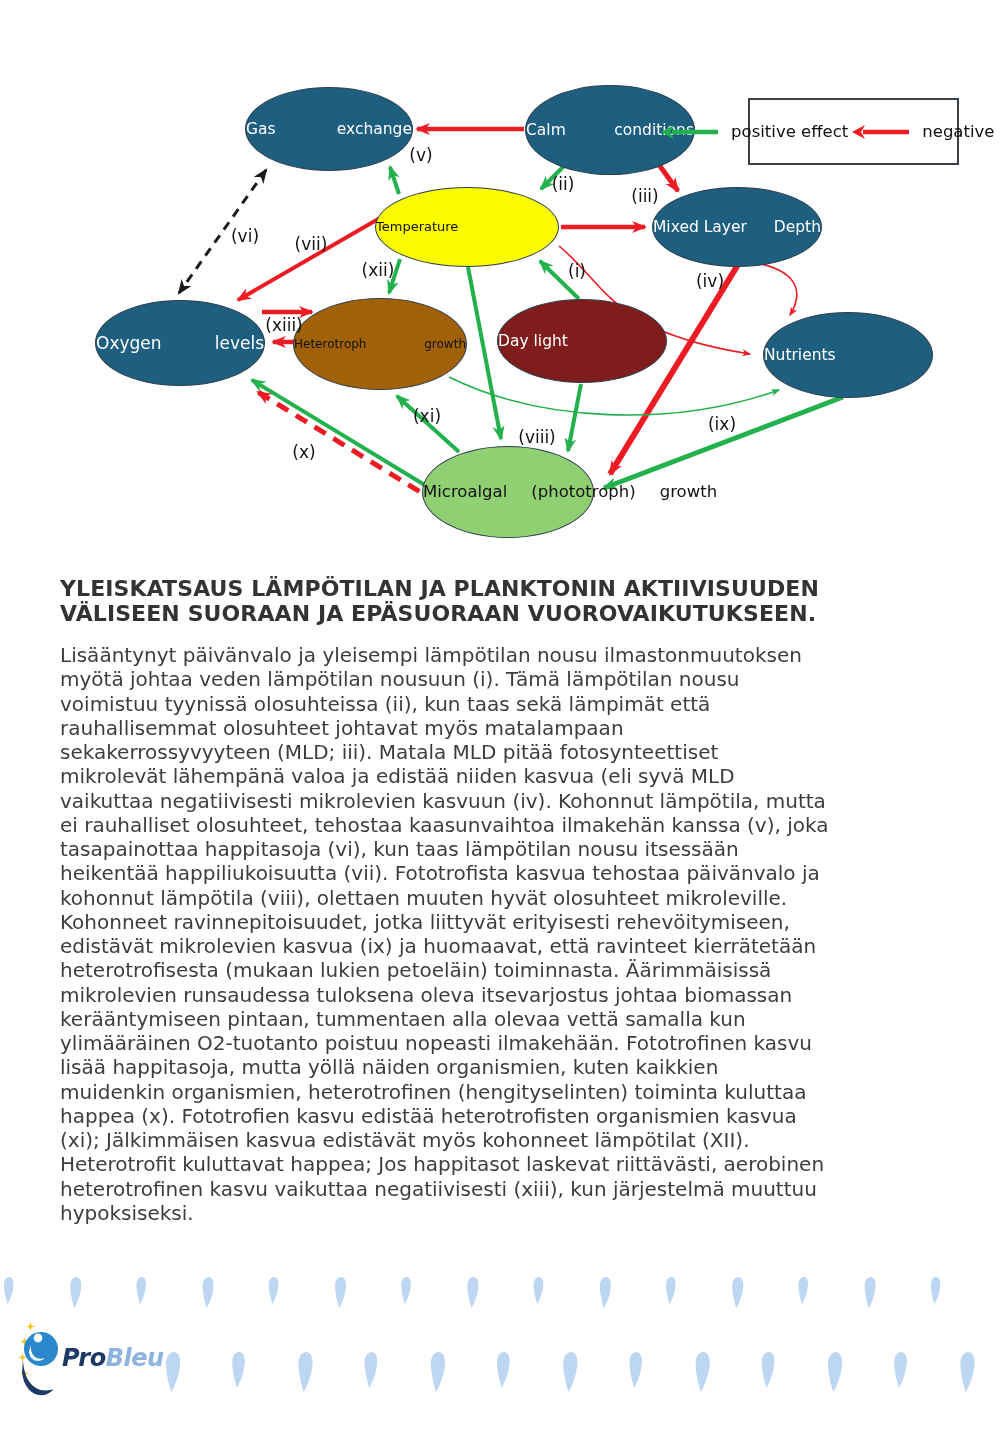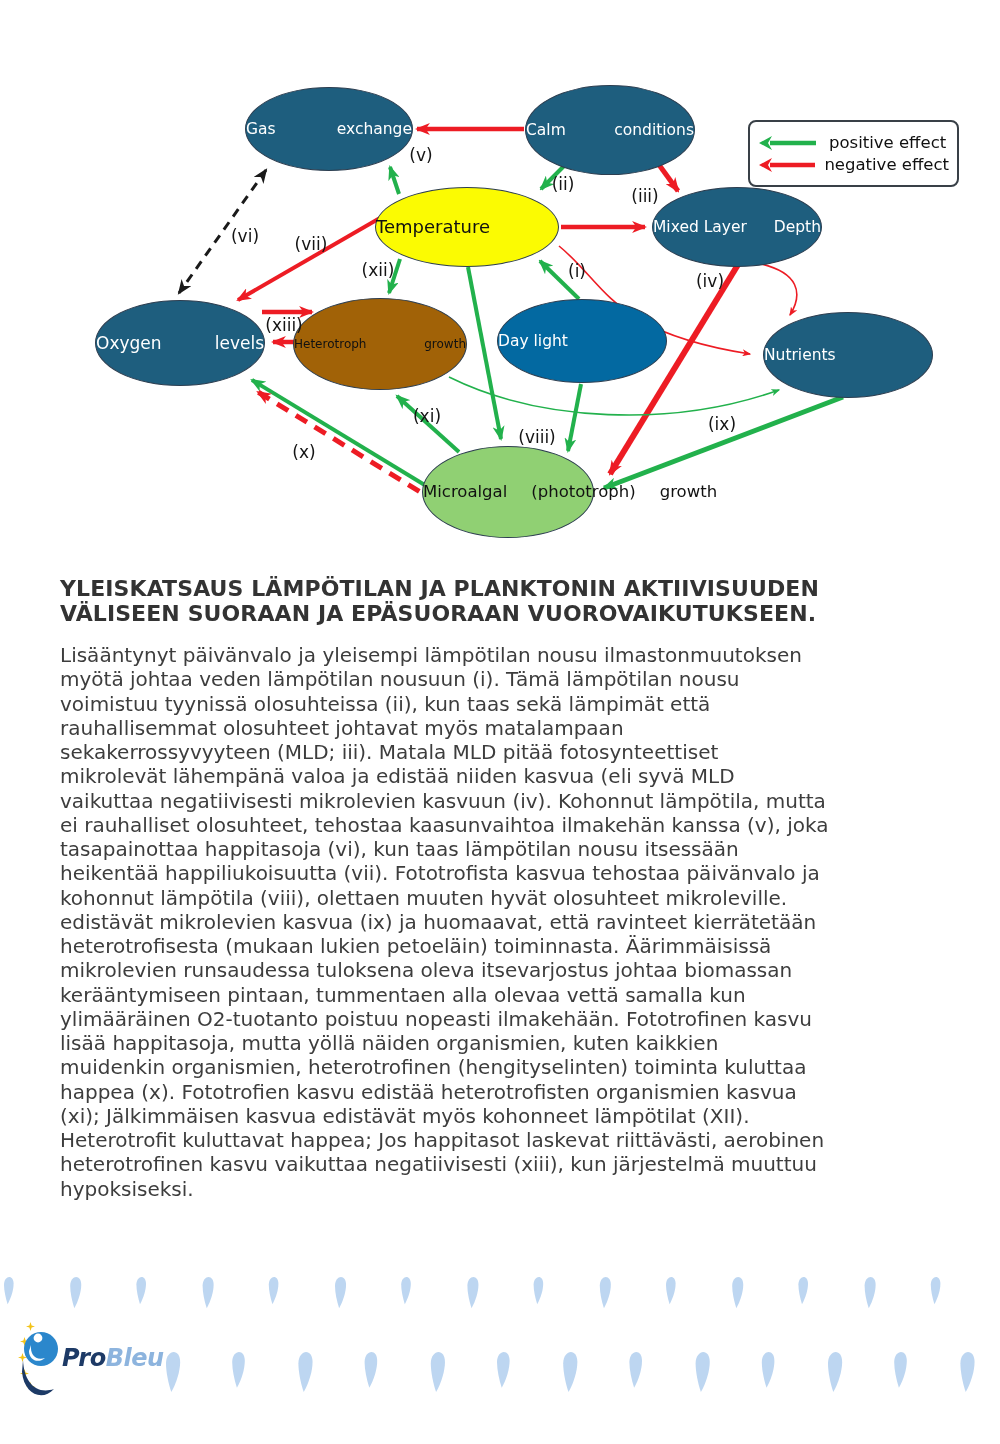--- a/index.html
+++ b/index.html
@@ -5,22 +5,22 @@
   html,body{margin:0;padding:0}
   body{width:1000px;height:1444px;background:#ffffff;position:relative;overflow:hidden;
        font-family:"DejaVu Sans",sans-serif;}
   #diagram{position:absolute;left:0;top:0;width:1000px;height:570px;}
   #arrow-svg{position:absolute;left:0;top:0;width:1000px;height:570px;}
   .node{position:absolute;border-radius:50%;border:1.7px solid #2d3e50;display:flex;
         align-items:center;justify-content:space-between;text-align:center;
         line-height:1.22;box-sizing:border-box;}
   .elabel{position:absolute;transform:translate(-50%,-50%);font-size:17px;color:#141414;white-space:nowrap;}
   .legend{position:absolute;left:748px;top:98px;width:211px;height:67px;background:#fff;
-          border:2.5px solid #394047;border-radius:8px;box-sizing:border-box;display:flex;
-          flex-direction:column;justify-content:center;gap:3px;padding:4px 8px;margin-top:22px;}
+          border:2.5px solid #394047;border-radius:0;box-sizing:border-box;display:flex;
+          justify-content:center;gap:3px;padding:4px 8px;}
   .leg-row{display:flex;align-items:center;gap:9px;}
   .leg-label{font-size:16.5px;color:#101010;white-space:nowrap;}
   .article{position:absolute;left:60px;top:576px;width:905px;}
   .hl{font-size:22px;font-weight:bold;color:#333333;line-height:25px;white-space:nowrap;letter-spacing:0.1px;}
   #body-lines{margin-top:17px;}
   .bl{font-size:20px;color:#3d3d3d;line-height:24.25px;height:24.25px;white-space:nowrap;}
   #footer{position:absolute;left:0;top:1260px;width:1000px;height:184px;font-style:italic;}
   #drops-svg{position:absolute;left:0;top:0;width:1000px;height:184px;}
   #logo{position:absolute;left:16px;top:58px;width:230px;height:90px;}
   #logo-text{position:absolute;left:46px;top:26px;font-size:24px;font-weight:bold;letter-spacing:-0.5px;}
@@ -76,36 +76,36 @@
       </svg>
     <div id="nodes">
         <div class="node" style="left: 245px; top: 87px; width: 168px; height: 84px; background: rgb(30, 94, 126); color: rgb(255, 255, 255); font-size: 15.5px; border-color: rgb(45, 62, 80);">
           <div>Gas</div>
           <div>exchange</div>
         </div>
         <div class="node" style="left: 525px; top: 85px; width: 170px; height: 90px; background: rgb(30, 94, 126); color: rgb(255, 255, 255); font-size: 15.5px; border-color: rgb(45, 62, 80);">
           <div>Calm</div>
           <div>conditions</div>
         </div>
-        <div class="node" style="left: 375px; top: 187px; width: 184px; height: 80px; background: rgb(251, 251, 2); color: rgb(17, 17, 17); font-size: 18px; border-color: rgb(45, 62, 80);">
+        <div class="node" style="left: 375px; top: 187px; width: 184px; height: 80px; background: rgb(251, 251, 2); color: rgb(17, 17, 17); font-size: 13px; border-color: rgb(45, 62, 80);">
           <div>Temperature</div>
         </div>
         <div class="node" style="left: 652px; top: 187px; width: 170px; height: 80px; background: rgb(30, 94, 126); color: rgb(255, 255, 255); font-size: 15.5px; border-color: rgb(45, 62, 80);">
           <div>Mixed Layer</div>
           <div>Depth</div>
         </div>
         <div class="node" style="left: 95px; top: 300px; width: 170px; height: 86px; background: rgb(30, 94, 126); color: rgb(255, 255, 255); font-size: 17px; border-color: rgb(45, 62, 80);">
           <div>Oxygen</div>
           <div>levels</div>
         </div>
         <div class="node" style="left: 293px; top: 298px; width: 174px; height: 92px; background: #a16207; color: rgb(17, 17, 17); font-size: 12px; border-color: rgb(45, 62, 80);">
           <div>Heterotroph</div>
           <div>growth</div>
         </div>
-        <div class="node" style="left: 497px; top: 299px; width: 170px; height: 84px; background: #0369a1; color: rgb(255, 255, 255); font-size: 15.5px; border-color: rgb(45, 62, 80);">
+        <div class="node" style="left: 497px; top: 299px; width: 170px; height: 84px; background: #7f1d1d; color: rgb(255, 255, 255); font-size: 15.5px; border-color: rgb(45, 62, 80);">
           <div>Day light</div>
         </div>
         <div class="node" style="left: 763px; top: 312px; width: 170px; height: 86px; background: rgb(30, 94, 126); color: rgb(255, 255, 255); font-size: 15.5px; border-color: rgb(45, 62, 80);">
           <div>Nutrients</div>
         </div>
         <div class="node" style="left: 422px; top: 446px; width: 172px; height: 92px; background: rgb(144, 208, 115); color: rgb(17, 17, 17); font-size: 16.5px; border-color: rgb(45, 62, 80); gap: 24px;">
           <div>Microalgal</div>
           <div>(phototroph)</div>
           <div>growth</div>
         </div>
@@ -154,20 +154,21 @@
         <div class="bl">myötä johtaa veden lämpötilan nousuun (i). Tämä lämpötilan nousu</div>
         <div class="bl">voimistuu tyynissä olosuhteissa (ii), kun taas sekä lämpimät että</div>
         <div class="bl">rauhallisemmat olosuhteet johtavat myös matalampaan</div>
         <div class="bl">sekakerrossyvyyteen (MLD; iii). Matala MLD pitää fotosynteettiset</div>
         <div class="bl">mikrolevät lähempänä valoa ja edistää niiden kasvua (eli syvä MLD</div>
         <div class="bl">vaikuttaa negatiivisesti mikrolevien kasvuun (iv). Kohonnut lämpötila, mutta</div>
         <div class="bl">ei rauhalliset olosuhteet, tehostaa kaasunvaihtoa ilmakehän kanssa (v), joka</div>
         <div class="bl">tasapainottaa happitasoja (vi), kun taas lämpötilan nousu itsessään</div>
         <div class="bl">heikentää happiliukoisuutta (vii). Fototrofista kasvua tehostaa päivänvalo ja</div>
         <div class="bl">kohonnut lämpötila (viii), olettaen muuten hyvät olosuhteet mikroleville.</div>
+        <div class="bl">Kohonneet ravinnepitoisuudet, jotka liittyvät erityisesti rehevöitymiseen,</div>
         <div class="bl">edistävät mikrolevien kasvua (ix) ja huomaavat, että ravinteet kierrätetään</div>
         <div class="bl">heterotrofisesta (mukaan lukien petoeläin) toiminnasta. Äärimmäisissä</div>
         <div class="bl">mikrolevien runsaudessa tuloksena oleva itsevarjostus johtaa biomassan</div>
         <div class="bl">kerääntymiseen pintaan, tummentaen alla olevaa vettä samalla kun</div>
         <div class="bl">ylimääräinen O2-tuotanto poistuu nopeasti ilmakehään. Fototrofinen kasvu</div>
         <div class="bl">lisää happitasoja, mutta yöllä näiden organismien, kuten kaikkien</div>
         <div class="bl">muidenkin organismien, heterotrofinen (hengityselinten) toiminta kuluttaa</div>
         <div class="bl">happea (x). Fototrofien kasvu edistää heterotrofisten organismien kasvua</div>
         <div class="bl">(xi); Jälkimmäisen kasvua edistävät myös kohonneet lämpötilat (XII).</div>
         <div class="bl">Heterotrofit kuluttavat happea; Jos happitasot laskevat riittävästi, aerobinen</div>

